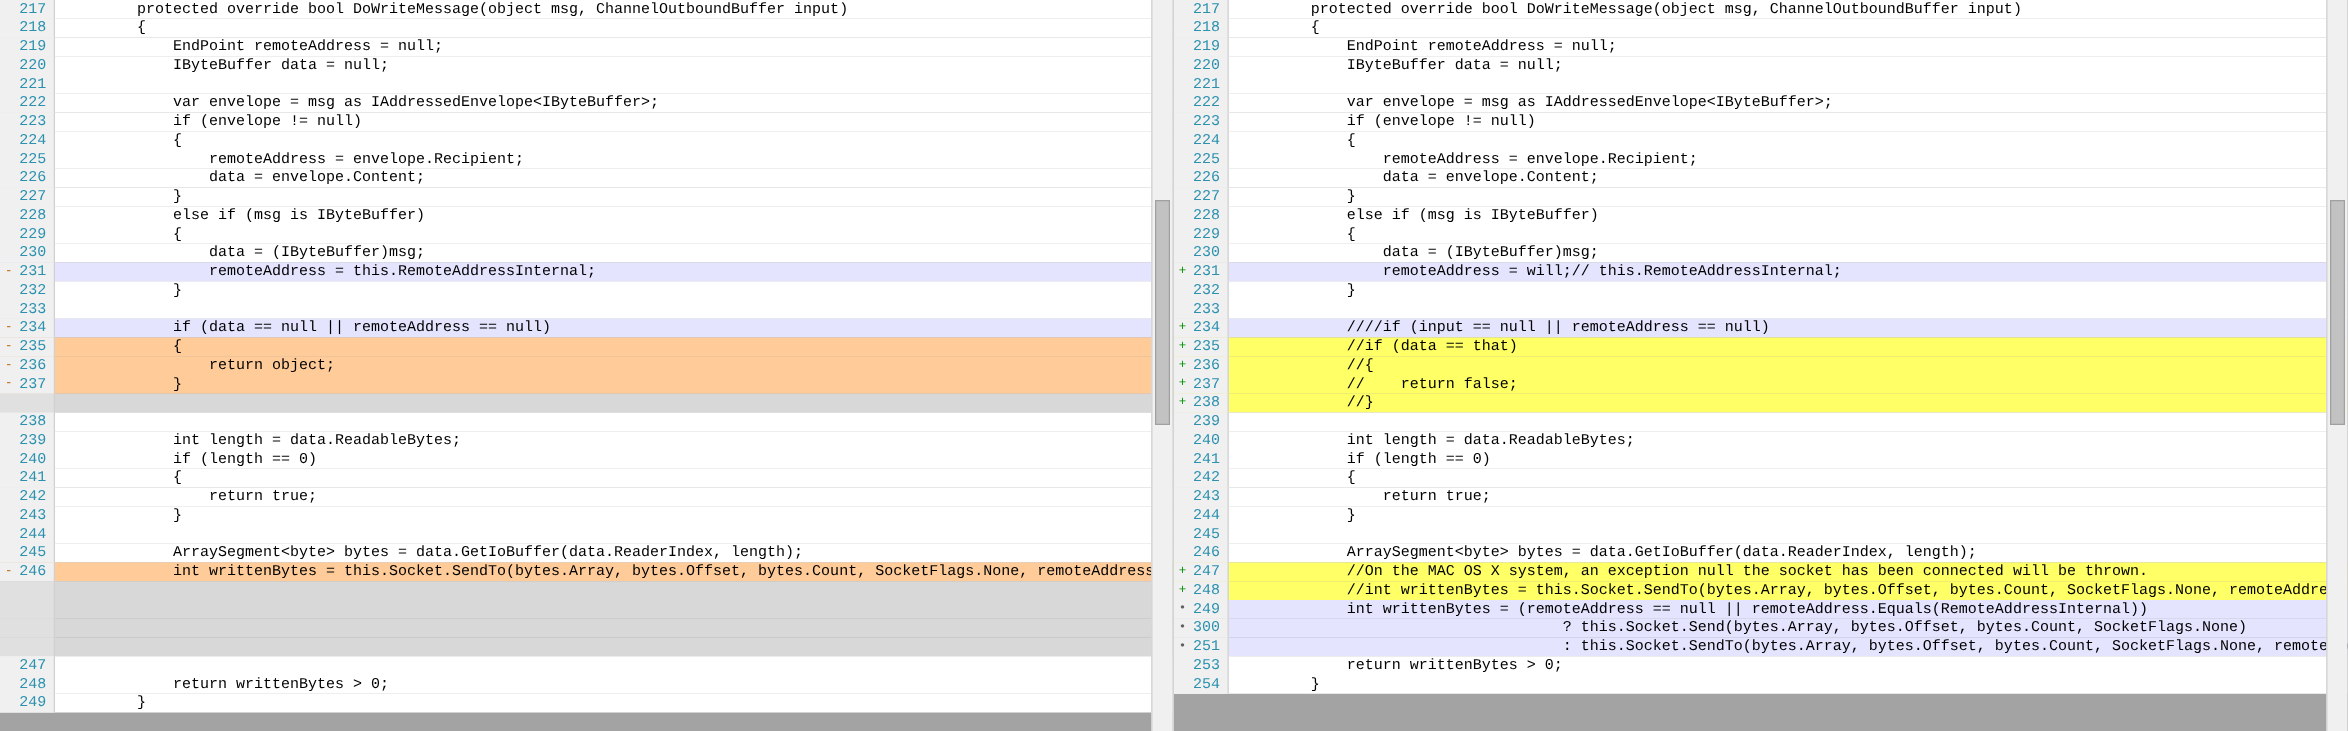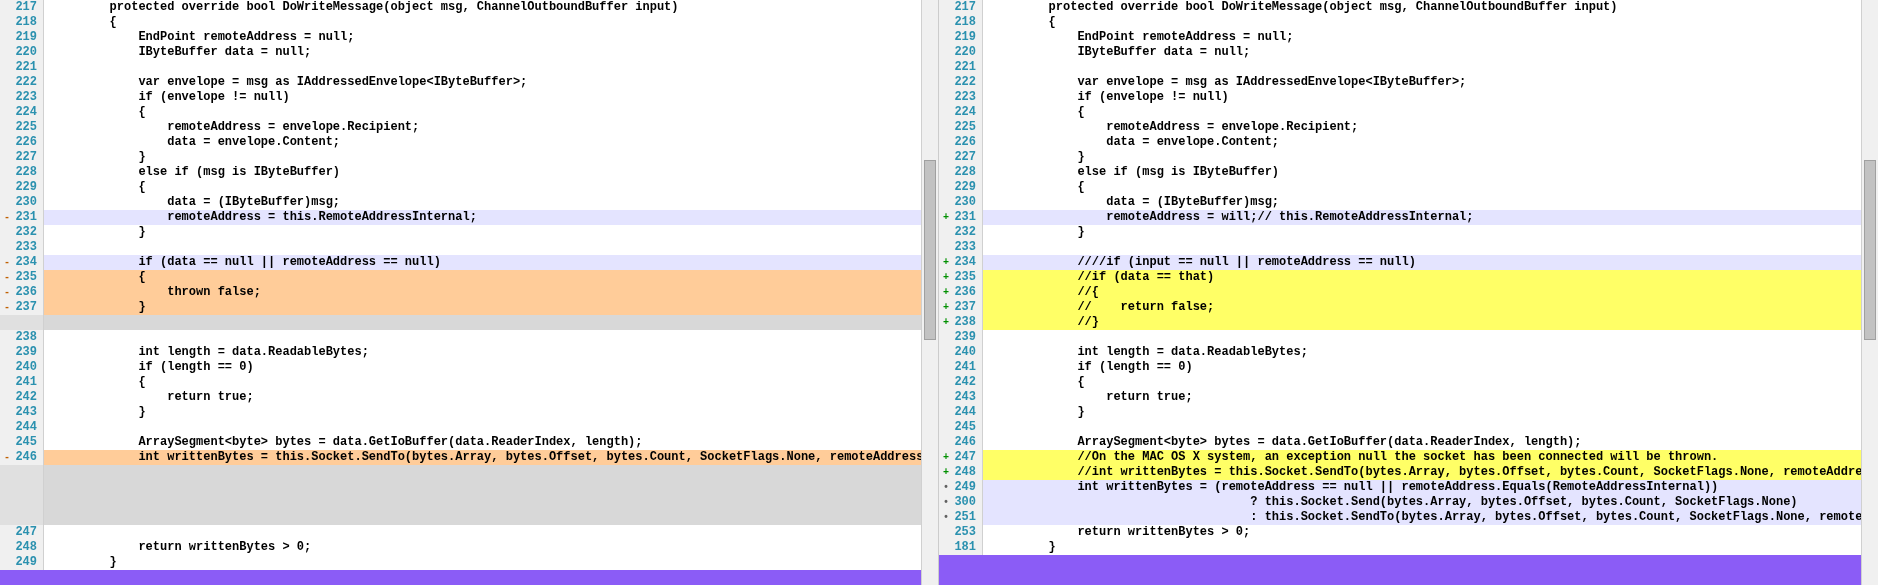--- a/index.html
+++ b/index.html
@@ -16,22 +16,21 @@
     flex: 0 0 50%;
     display: flex;
     flex-direction: column;
     overflow: hidden;
     position: relative;
   }
   .pane-left { border-right: 1px solid #ccc; }
   .code-area {
     flex: 1;
     overflow: hidden;
-    background: #8b5cf6;
-    font-weight: bold;
+    background: #a3a3a3;
   }
   .line {
     display: flex;
     height: 15px;
     line-height: 15px;
     white-space: pre;
   }
   .gutter {
     flex: 0 0 44px;
     text-align: right;
@@ -97,21 +96,21 @@
       <div class="line hl-none"><div class="gutter"><span>226</span></div><div class="txt">                data = envelope.Content;</div></div>
       <div class="line hl-none"><div class="gutter"><span>227</span></div><div class="txt">            }</div></div>
       <div class="line hl-none"><div class="gutter"><span>228</span></div><div class="txt">            else if (msg is IByteBuffer)</div></div>
       <div class="line hl-none"><div class="gutter"><span>229</span></div><div class="txt">            {</div></div>
       <div class="line hl-none"><div class="gutter"><span>230</span></div><div class="txt">                data = (IByteBuffer)msg;</div></div>
       <div class="line hl-mod"><div class="gutter"><span class="marker minus">-</span><span>231</span></div><div class="txt">                remoteAddress = this.RemoteAddressInternal;</div></div>
       <div class="line hl-none"><div class="gutter"><span>232</span></div><div class="txt">            }</div></div>
       <div class="line hl-none"><div class="gutter"><span>233</span></div><div class="txt"></div></div>
       <div class="line hl-mod"><div class="gutter"><span class="marker minus">-</span><span>234</span></div><div class="txt">            if (data == null || remoteAddress == null)</div></div>
       <div class="line hl-del"><div class="gutter"><span class="marker minus">-</span><span>235</span></div><div class="txt">            {</div></div>
-      <div class="line hl-del"><div class="gutter"><span class="marker minus">-</span><span>236</span></div><div class="txt">                thrown false;</div></div>
+      <div class="line hl-del"><div class="gutter"><span class="marker minus">-</span><span>236</span></div><div class="txt">                return object;</div></div>
       <div class="line hl-del"><div class="gutter"><span class="marker minus">-</span><span>237</span></div><div class="txt">            }</div></div>
       <div class="line hl-gap"><div class="gutter"><span></span></div><div class="txt"></div></div>
       <div class="line hl-none"><div class="gutter"><span>238</span></div><div class="txt"></div></div>
       <div class="line hl-none"><div class="gutter"><span>239</span></div><div class="txt">            int length = data.ReadableBytes;</div></div>
       <div class="line hl-none"><div class="gutter"><span>240</span></div><div class="txt">            if (length == 0)</div></div>
       <div class="line hl-none"><div class="gutter"><span>241</span></div><div class="txt">            {</div></div>
       <div class="line hl-none"><div class="gutter"><span>242</span></div><div class="txt">                return true;</div></div>
       <div class="line hl-none"><div class="gutter"><span>243</span></div><div class="txt">            }</div></div>
       <div class="line hl-none"><div class="gutter"><span>244</span></div><div class="txt"></div></div>
       <div class="line hl-none"><div class="gutter"><span>245</span></div><div class="txt">            ArraySegment&lt;byte&gt; bytes = data.GetIoBuffer(data.ReaderIndex, length);</div></div>
@@ -160,18 +159,18 @@
       <div class="line hl-none"><div class="gutter"><span>243</span></div><div class="txt">                return true;</div></div>
       <div class="line hl-none"><div class="gutter"><span>244</span></div><div class="txt">            }</div></div>
       <div class="line hl-none"><div class="gutter"><span>245</span></div><div class="txt"></div></div>
       <div class="line hl-none"><div class="gutter"><span>246</span></div><div class="txt">            ArraySegment&lt;byte&gt; bytes = data.GetIoBuffer(data.ReaderIndex, length);</div></div>
       <div class="line hl-add"><div class="gutter"><span class="marker plus">+</span><span>247</span></div><div class="txt">            //On the MAC OS X system, an exception null the socket has been connected will be thrown.</div></div>
       <div class="line hl-add"><div class="gutter"><span class="marker plus">+</span><span>248</span></div><div class="txt">            //int writtenBytes = this.Socket.SendTo(bytes.Array, bytes.Offset, bytes.Count, SocketFlags.None, remoteAddress);</div></div>
       <div class="line hl-mod"><div class="gutter"><span class="marker dot">•</span><span>249</span></div><div class="txt">            int writtenBytes = (remoteAddress == null || remoteAddress.Equals(RemoteAddressInternal))</div></div>
       <div class="line hl-mod"><div class="gutter"><span class="marker dot">•</span><span>300</span></div><div class="txt">                                    ? this.Socket.Send(bytes.Array, bytes.Offset, bytes.Count, SocketFlags.None)</div></div>
       <div class="line hl-mod"><div class="gutter"><span class="marker dot">•</span><span>251</span></div><div class="txt">                                    : this.Socket.SendTo(bytes.Array, bytes.Offset, bytes.Count, SocketFlags.None, remoteAddress);</div></div>
       <div class="line hl-none"><div class="gutter"><span>253</span></div><div class="txt">            return writtenBytes &gt; 0;</div></div>
-      <div class="line hl-none"><div class="gutter"><span>181</span></div><div class="txt">        }</div></div>
+      <div class="line hl-none"><div class="gutter"><span>254</span></div><div class="txt">        }</div></div>
     </div>
   <div class="scrollbar-v">
     <div class="thumb" style="top:160px;height:180px;"></div>
   </div>
 </div>
 
 </body></html>

